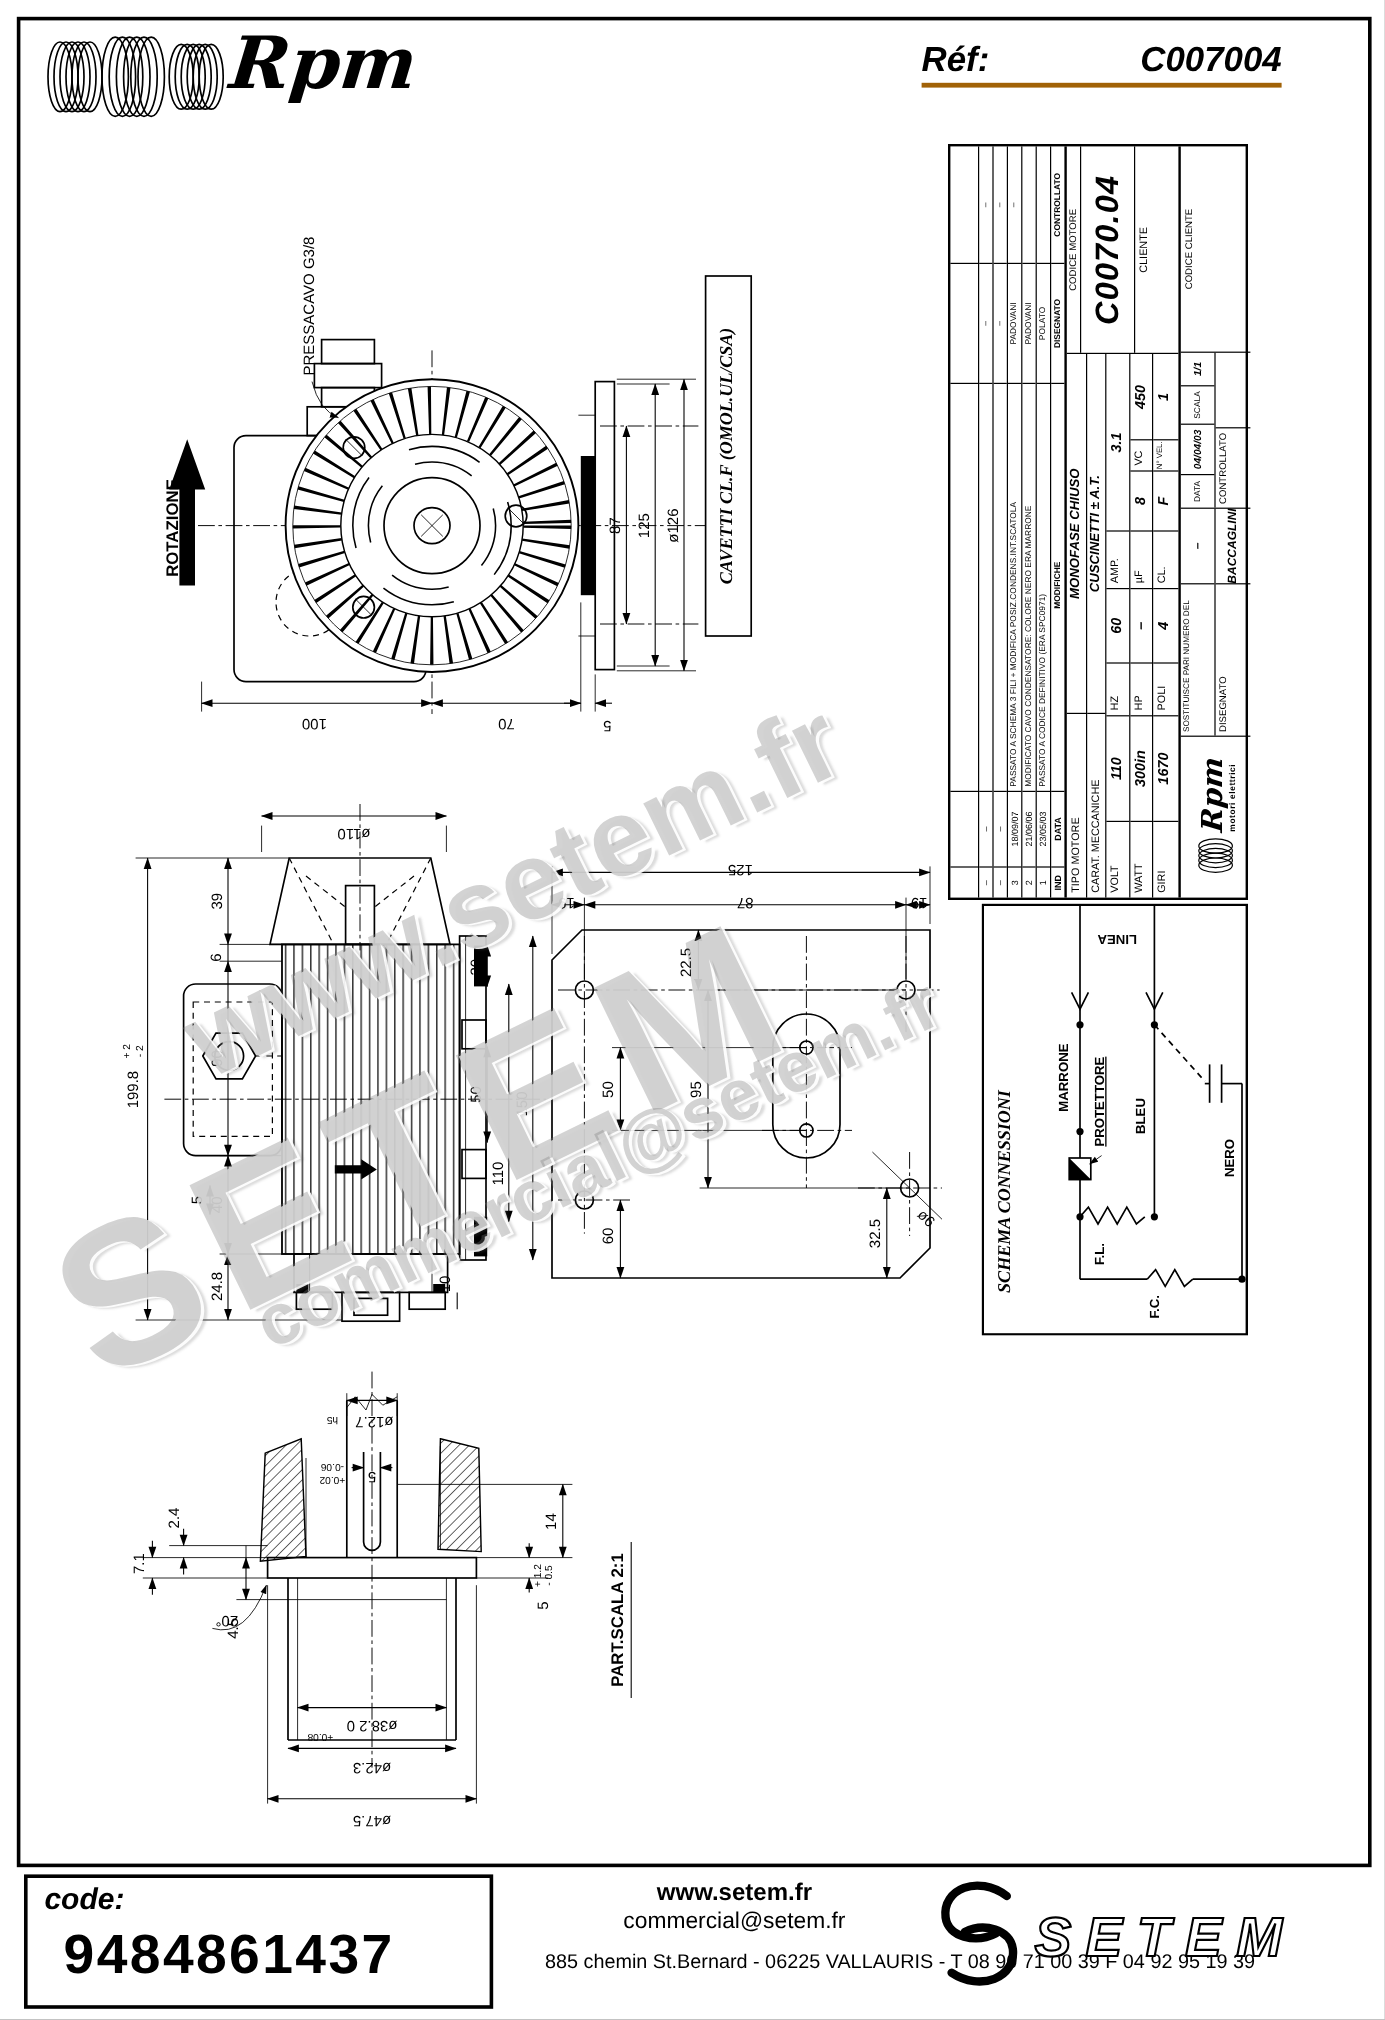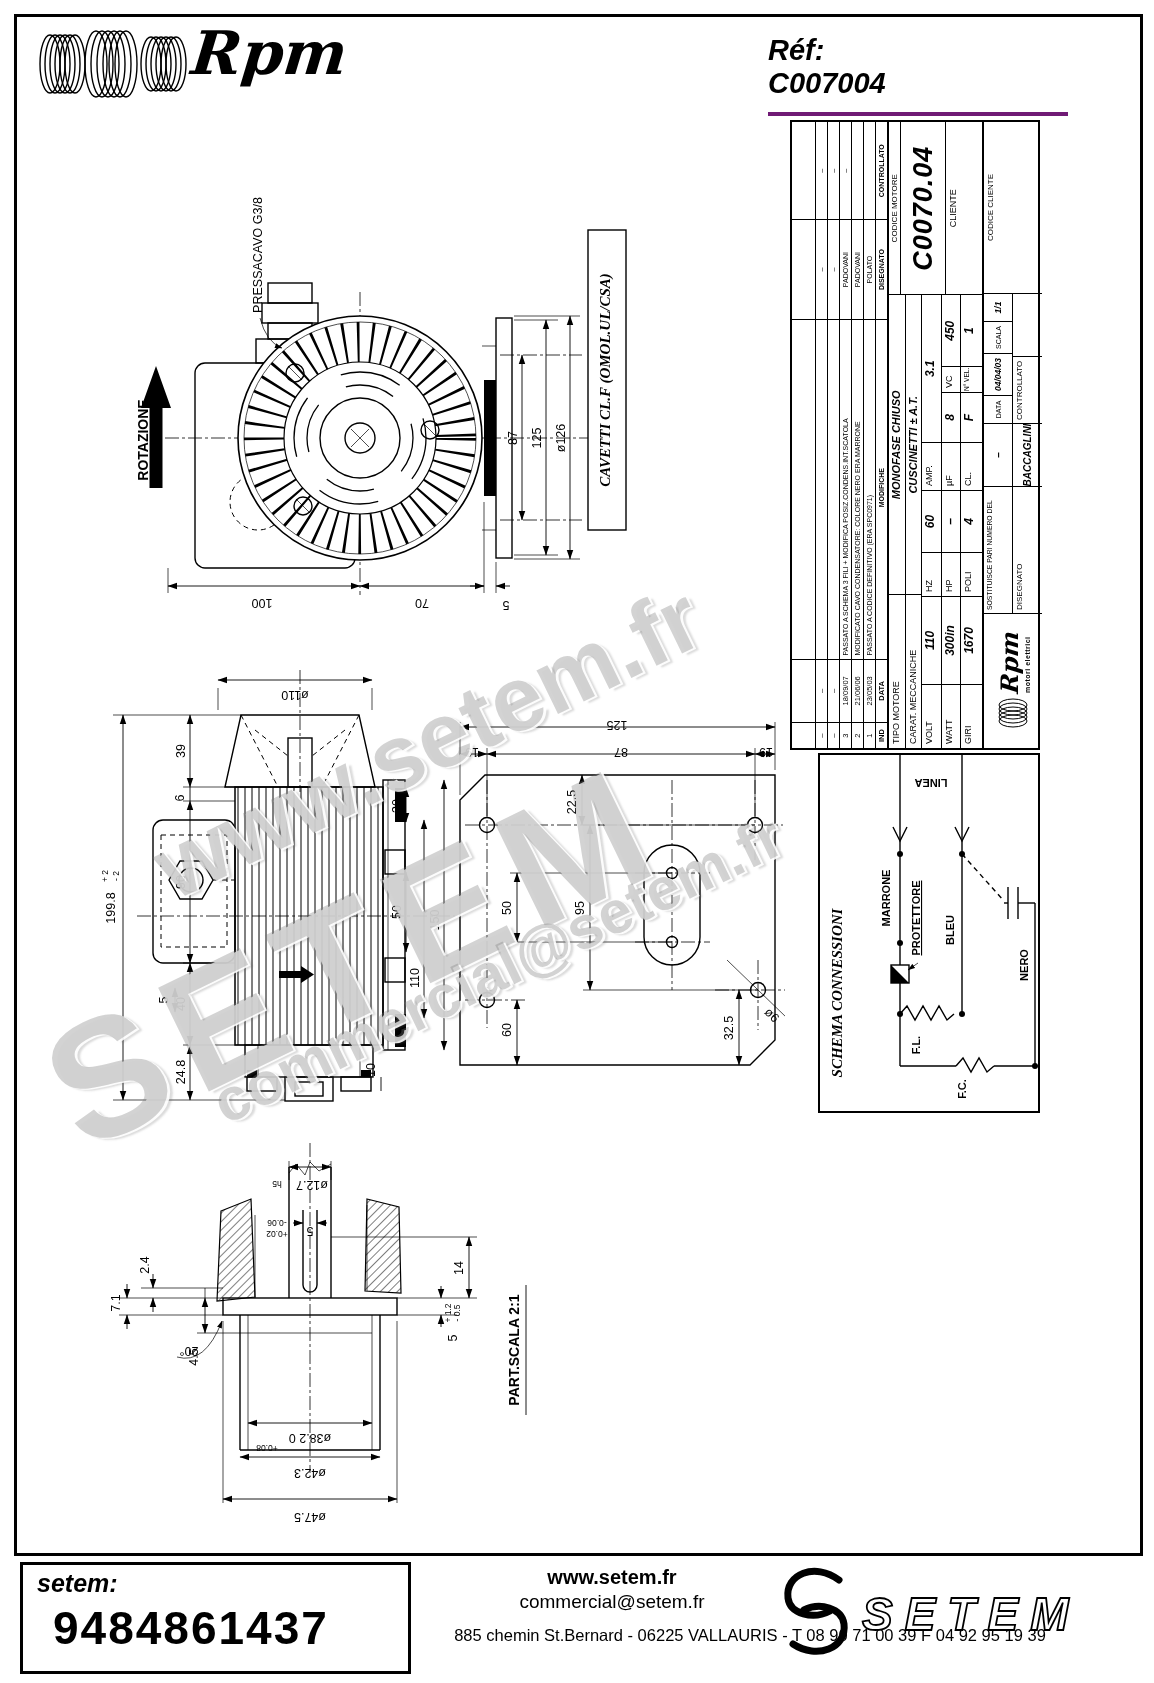--- a/index.html
+++ b/index.html
@@ -4,21 +4,21 @@
 <style>
   html,body{margin:0;padding:0;background:#9a9a9a;}
   .page{position:relative;width:1154px;height:1683px;background:#fff;margin:0 auto;overflow:hidden;
         font-family:"Liberation Sans",sans-serif;color:#000;}
   .frame{position:absolute;left:14px;top:14px;width:1123px;height:1536px;border:3px solid #000;}
   .abs{position:absolute;}
   
   .brandtxt{position:absolute;left:192px;top:18px;font-family:"DejaVu Serif",serif;font-style:italic;
             font-weight:bold;font-size:60px;transform:skewX(-6deg);} 
   .refbox{position:absolute;left:768px;top:34px;width:300px;display:flex;justify-content:space-between;
-          font-style:italic;font-weight:bold;font-size:29px;border-bottom:4px solid #701a75;padding-bottom:12px;flex-direction:column;}
+          font-style:italic;font-weight:bold;font-size:29px;border-bottom:4px solid #a16207;padding-bottom:2px;}
   
   .s{fill:none;stroke:#000;stroke-width:1.4px;}
   .s2{fill:none;stroke:#000;stroke-width:2px;}
   .thin{fill:none;stroke:#000;stroke-width:.7px;}
   .dash{fill:none;stroke:#000;stroke-width:1px;stroke-dasharray:5 4;}
   .cl{fill:none;stroke:#000;stroke-width:.8px;stroke-dasharray:14 3 3 3;}
   .dim{fill:none;stroke:#000;stroke-width:.9px;}
   .dt{font:12.5px "Liberation Sans",sans-serif;fill:#000;}
   .dts{font:8.5px "Liberation Sans",sans-serif;fill:#000;}
   .lbl{font:bold 14px "Liberation Sans",sans-serif;fill:#000;}
@@ -594,21 +594,21 @@
     <text class="lbl2" text-anchor="middle" transform="rotate(-90 210 212)" x="210" y="212">NERO</text>
     <text class="lbl2" text-anchor="middle" transform="rotate(-90 102 292)" x="102" y="292">F.L.</text>
     <text class="lbl2" text-anchor="middle" transform="rotate(-90 148 336)" x="148" y="336">F.C.</text>
   </svg>
 
   <div class="wm" style="left:130px;top:690px;font-size:92px">www.setem.fr</div>
   <div class="wm" style="left:25px;top:860px;font-size:168px;letter-spacing:16px">SETEM</div>
   <div class="wm" style="left:185px;top:935px;font-size:60px">commercial@setem.fr</div>
 
   <div class="codebox">
-    <div class="codelbl">setem:</div>
+    <div class="codelbl">code:</div>
     <div class="codeval">9484861437</div>
   </div>
   <div class="fsite">www.setem.fr</div>
   <div class="femail">commercial@setem.fr</div>
   <div class="faddr">885 chemin St.Bernard  -  06225 VALLAURIS  -  T 08 90 71 00 39   F 04 92 95 19 39</div>
   <svg class="abs" style="left:775px;top:1558px" width="82" height="108" viewBox="0 0 82 108">
     <path d="M64 22 C40 4, 10 16, 13 40 C15 56, 38 62, 55 53" fill="none" stroke="#000" stroke-width="7" stroke-linecap="round"></path>
     <path d="M18 86 C42 102, 72 90, 69 66 C67 50, 45 44, 29 52" fill="none" stroke="#000" stroke-width="7" stroke-linecap="round"></path>
   </svg>
   <svg class="abs" style="left:852px;top:1582px" width="290" height="66" viewBox="0 0 290 66">

